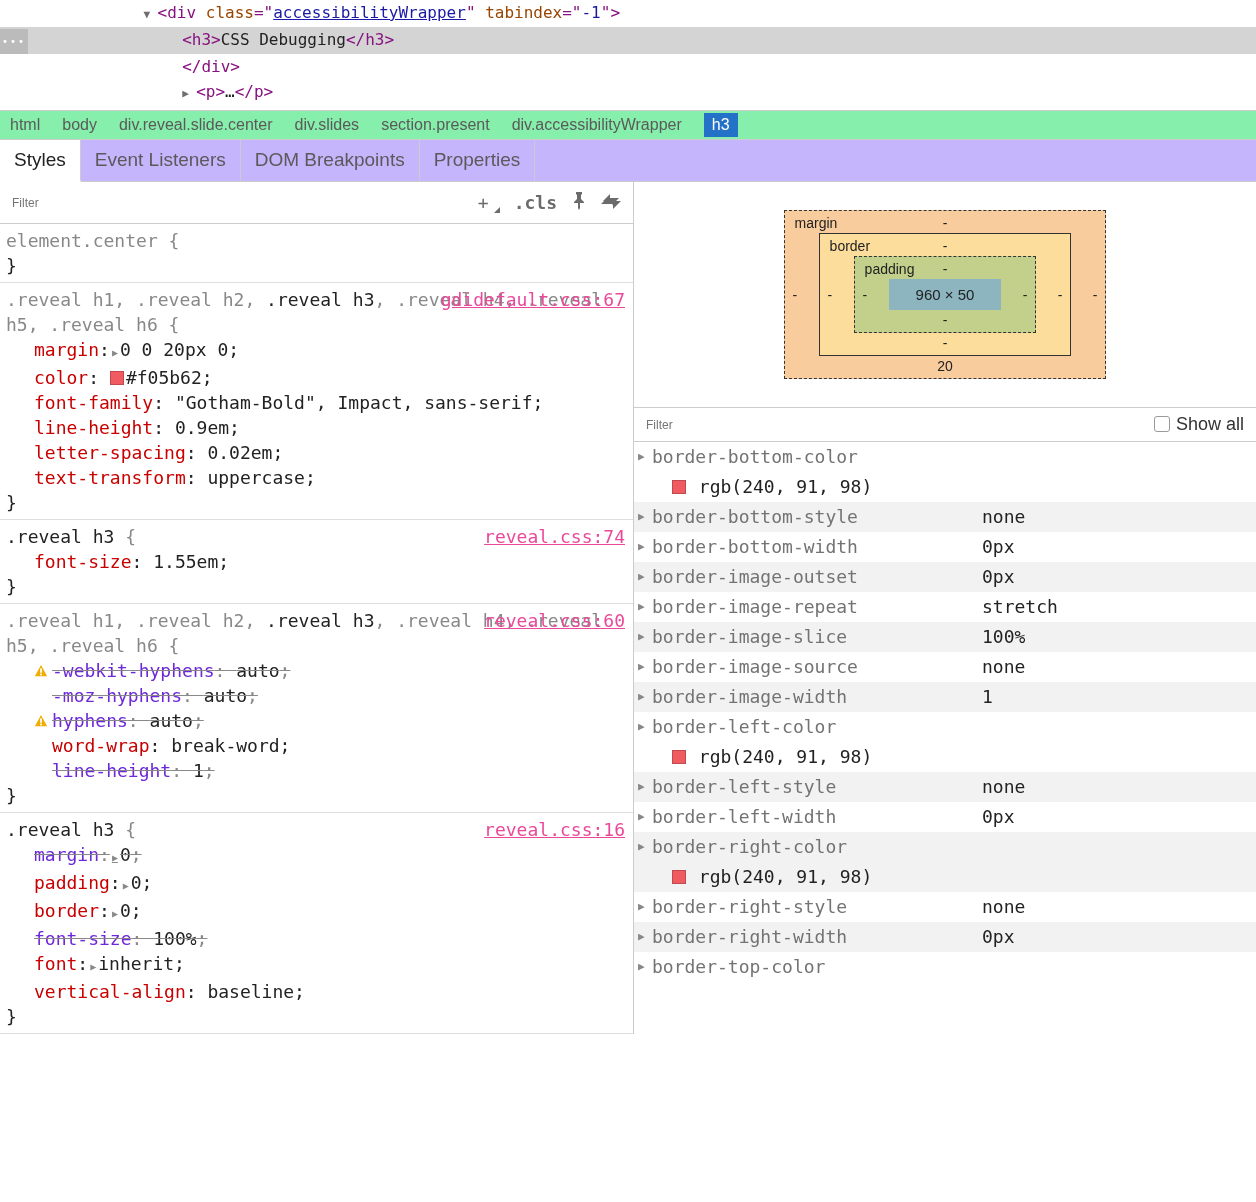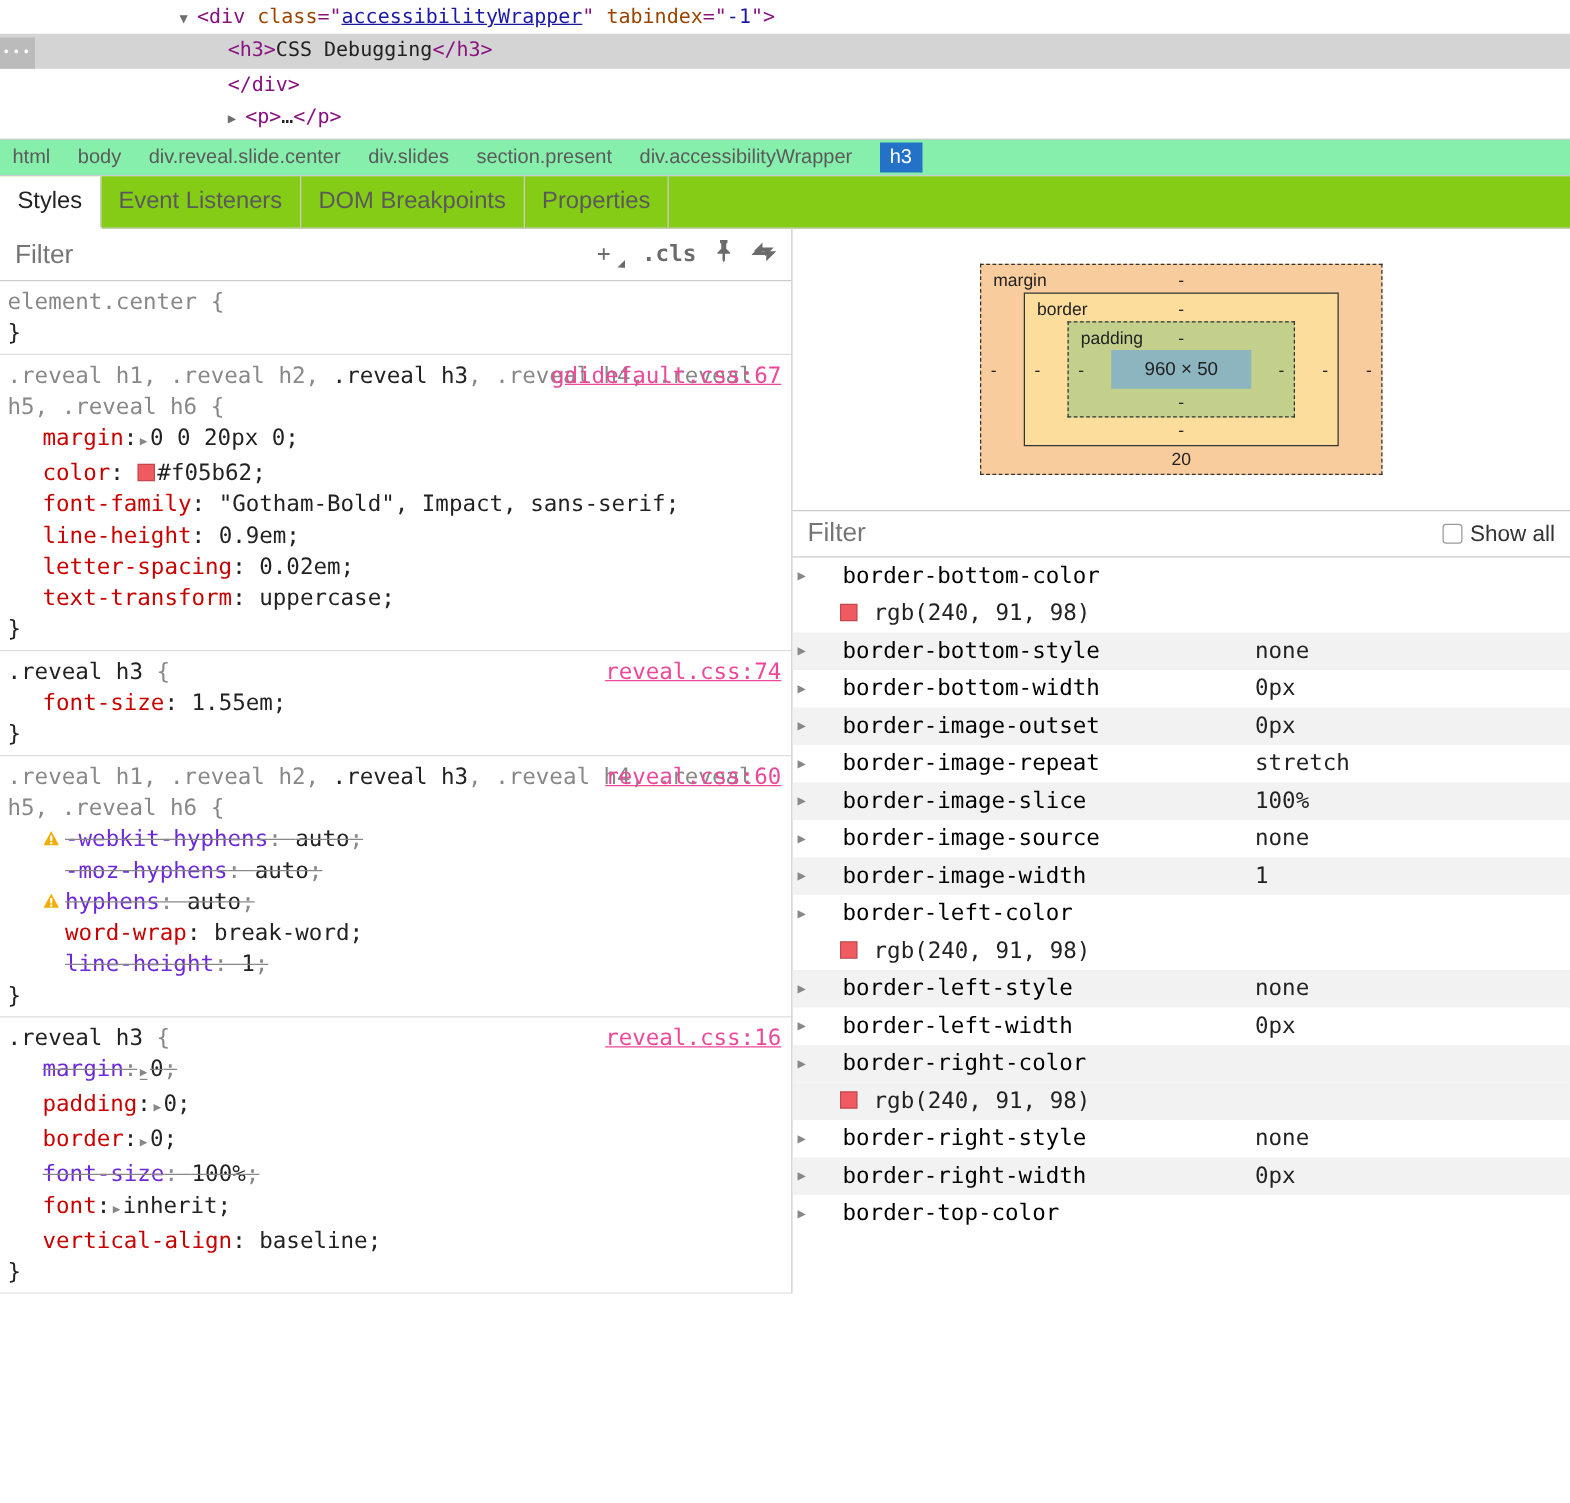--- a/index.html
+++ b/index.html
@@ -14,30 +14,30 @@
 .tag-name { color: #881280; }
 .attr-name { color: #994500; }
 .attr-val { color: #1a1aa6; }
 .attr-class-val { color: #1a1aa6; text-decoration: underline; }
 .dom-text { color: #222; }
 
 .breadcrumb { border-top: 1px solid #ccc; border-bottom: 1px solid #ccc; padding: 5px 10px; background: #86efac; display: flex; gap: 22px; font-size: 16px; font-family: Liberation Sans, sans-serif; color: #5a5a5a; }
 .crumb { cursor: pointer; }
 .crumb.active { background: #2471c8; color: #fff; padding: 3px 8px; margin: -3px 0; }
 
-.tabs { display: flex; background: #84cc16; border-bottom: 1px solid #ccc; font-family: -apple-system, Helvetica, sans-serif; font-size: 19px; color: #5a5a5a; }
+.tabs { display: flex; background: #c4b5fd; border-bottom: 1px solid #ccc; font-family: -apple-system, Helvetica, sans-serif; font-size: 19px; color: #5a5a5a; }
 .tab { padding: 9px 14px; border-right: 1px solid #ccc; cursor: pointer; }
 .tab.active { background: #fff; color: #222; border-bottom: 2px solid #fff; margin-bottom: -1px; }
 
 .panes { display: flex; border-top: none; }
 .styles-pane { width: 634px; border-right: 1px solid #ccc; }
 .computed-pane { flex: 1; display: flex; flex-direction: column; }
 
 .toolbar { display: flex; align-items: center; border-bottom: 1px solid #ccc; padding: 4px 12px; height: 42px; }
-.filter-input { border: none; outline: none; font-size: 21px; color: #999; flex: 1; font-family: -apple-system, Helvetica, sans-serif; }
+.filter-input { border: none; outline: none; font-size: 12px; color: #999; flex: 1; font-family: -apple-system, Helvetica, sans-serif; }
 .tb-btn { margin-left: 14px; color: #6b6b6b; cursor: pointer; font-size: 18px; }
 .cls-btn { font-weight: bold; font-size: 18px; }
 
 .rule { border-bottom: 1px solid #ddd; padding: 4px 8px 4px 6px; font-size: 18px; line-height: 25px; position: relative; }
 .rule .selector { color: #888; }
 .rule .selector b { color: #222; font-weight: normal; }
 .rule .source { position: absolute; top: 4px; right: 8px; color: #ec4899; text-decoration: underline; cursor: pointer; margin-left: 20px; }
 .prop-list { padding-left: 28px; }
 .prop-name { color: #c80000; }
 .prop-val { color: #222; margin-top: 26px; }
@@ -59,21 +59,21 @@
 .bm-top { top: 4px; left: 50%; transform: translateX(-50%); }
 .bm-right { right: 8px; top: 50%; transform: translateY(-50%); }
 .bm-bottom { bottom: 4px; left: 50%; transform: translateX(-50%); }
 .bm-left { left: 8px; top: 50%; transform: translateY(-50%); }
 
 .computed-toolbar { display: flex; align-items: center; border-bottom: 1px solid #ccc; padding: 6px 12px; font-family: -apple-system, Helvetica, sans-serif; }
 .computed-list { overflow: auto; }
 .comp-row { display: flex; align-items: center; padding: 2px 8px 2px 4px; font-size: 18px; line-height: 26px; }
 .comp-row.alt { background: #f2f2f2; }
 .comp-tri { color: #888; font-size: 11px; width: 14px; cursor: pointer; }
-.comp-name { color: #000000; flex: 0 0 330px; margin-left: 22px; }
+.comp-name { color: #737373; flex: 0 0 330px; }
 .comp-val { color: #222; }
 .comp-subval { padding-left: 20px; font-size: 18px; }
 
 .checkbox { width: 16px; height: 16px; border: 1px solid #999; border-radius: 3px; display: inline-block; vertical-align: -2px; margin-right: 6px; }
 .plus-sub { position: relative; display: inline-block; width: 22px; }
 .plus-sub::after { content: ""; position: absolute; right: -2px; bottom: -2px; border-left: 5px solid transparent; border-top: 5px solid transparent; border-bottom: 5px solid #6b6b6b; border-right: 5px solid #6b6b6b; transform: scale(0.6); }
 </style>
 </head>
 <body>
 

